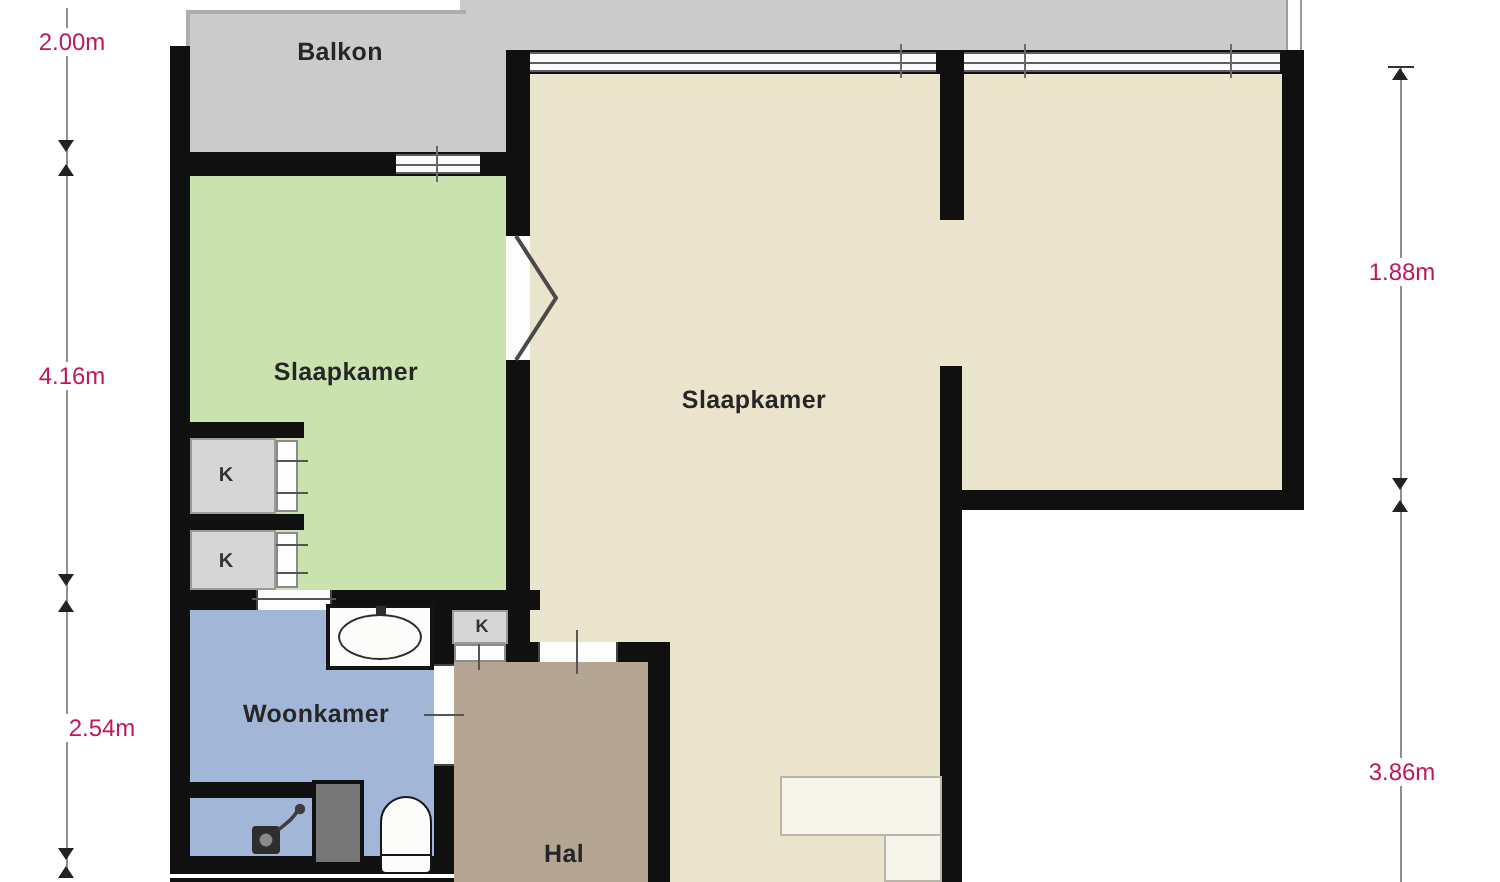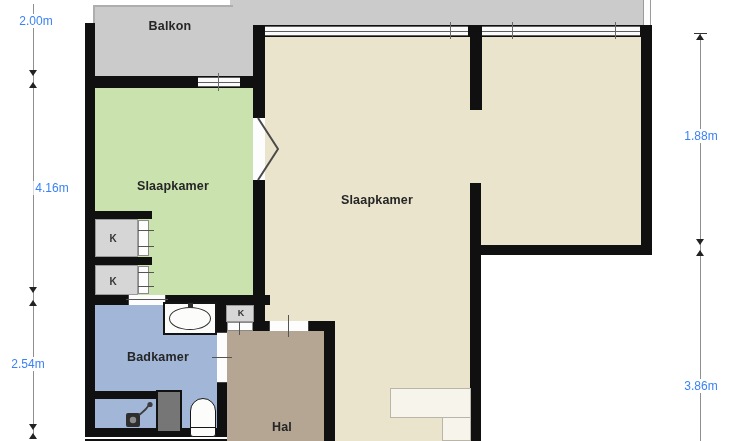--- a/index.html
+++ b/index.html
@@ -13,21 +13,21 @@
   .win-h::after{content:"";position:absolute;left:0;right:0;top:calc(50% - .5px);height:1px;background:#5f5f5f;}
   .mullion{width:1px;background:#6a6a6a;}
   .gap{background:#fdfdfd;}
   .tick-v{width:1px;background:#555;}
   .tick-h{height:1px;background:#555;}
   .rlabel{font-size:12.5px;font-weight:bold;color:#262626;white-space:nowrap;
           transform:translateX(-50%);letter-spacing:.2px;}
   .klabel{font-size:10px;font-weight:bold;color:#333;transform:translate(-50%,-50%);}
   .closet{background:#d6d6d6;border:1px solid #9a9a9a;}
   .dimline{width:1px;background:#8f8f8f;}
-  .dim{transform:translateX(-50%);background:#fff;font-size:12px;color:#3b82f6;
+  .dim{transform:translateX(-50%);background:#fff;font-size:12px;color:#be185d;
        padding:0 2px;line-height:14px;white-space:nowrap;}
   .arr{width:0;height:0;border-left:4px solid transparent;border-right:4px solid transparent;margin-left:-4px;}
   .arr.down{border-top:6px solid #222;}
   .arr.up{border-bottom:6px solid #222;}
   .fixture-white{background:#fcfcfa;border:2px solid #141414;}
   .basin-oval{left:4px;right:4px;top:3px;bottom:3px;border:1.5px solid #2d2d2d;border-radius:50%;}
   .toilet{background:#fcfcfa;border:1.5px solid #161616;border-radius:13px 13px 3px 3px;}
   .toilet::after{content:"";position:absolute;left:0;right:0;bottom:8px;height:1.5px;background:#161616;}
   .kitchen{background:#f6f4eb;border:1px solid #b9b6a9;}
   .rail{background:#aeaeae;}
@@ -127,33 +127,33 @@
     <path d="M19 14 C24 10 26 9 29 4" fill="none" stroke="#3d3d3d" stroke-width="1.8"></path>
     <circle cx="30" cy="3.5" r="2.6" fill="#3d3d3d"></circle>
   </svg>
 
   <div class="kitchen" style="left:390px;top:388px;width:81px;height:30px;"></div>
   <div class="kitchen" style="left:442px;top:417px;width:29px;height:24px;"></div>
 
   <div class="rlabel" style="left:170px;top:19px;">Balkon</div>
   <div class="rlabel" style="left:173px;top:179px;">Slaapkamer</div>
   <div class="rlabel" style="left:377px;top:193px;">Slaapkamer</div>
-  <div class="rlabel" style="left:158px;top:350px;">Badkamer</div>
+  <div class="rlabel" style="left:158px;top:350px;">Woonkamer</div>
   <div class="rlabel" style="left:282px;top:420px;">Hal</div>
 
   <div class="dimline" style="left:33px;top:4px;height:432px;"></div>
   <div class="arr down" style="left:33px;top:70px;"></div>
   <div class="arr up" style="left:33px;top:82px;"></div>
   <div class="arr down" style="left:33px;top:287px;"></div>
   <div class="arr up" style="left:33px;top:300px;"></div>
   <div class="arr down" style="left:33px;top:424px;"></div>
   <div class="arr up" style="left:33px;top:433px;"></div>
   <div class="dim" style="left:36px;top:14px;">2.00m</div>
-  <div class="dim" style="left:36px;top:181px;margin-left:16px;">4.16m</div>
-  <div class="dim" style="left:28px;top:357px;">2.54m</div>
+  <div class="dim" style="left:36px;top:181px;">4.16m</div>
+  <div class="dim" style="left:51px;top:357px;">2.54m</div>
 
   <div class="dimline" style="left:700px;top:33px;height:408px;"></div>
   <div class="tick-h" style="left:694px;top:33px;width:13px;background:#333;"></div>
   <div class="arr up" style="left:700px;top:34px;"></div>
   <div class="arr down" style="left:700px;top:239px;"></div>
   <div class="arr up" style="left:700px;top:250px;"></div>
   <div class="dim" style="left:701px;top:129px;">1.88m</div>
   <div class="dim" style="left:701px;top:379px;">3.86m</div>
 
 </div>

